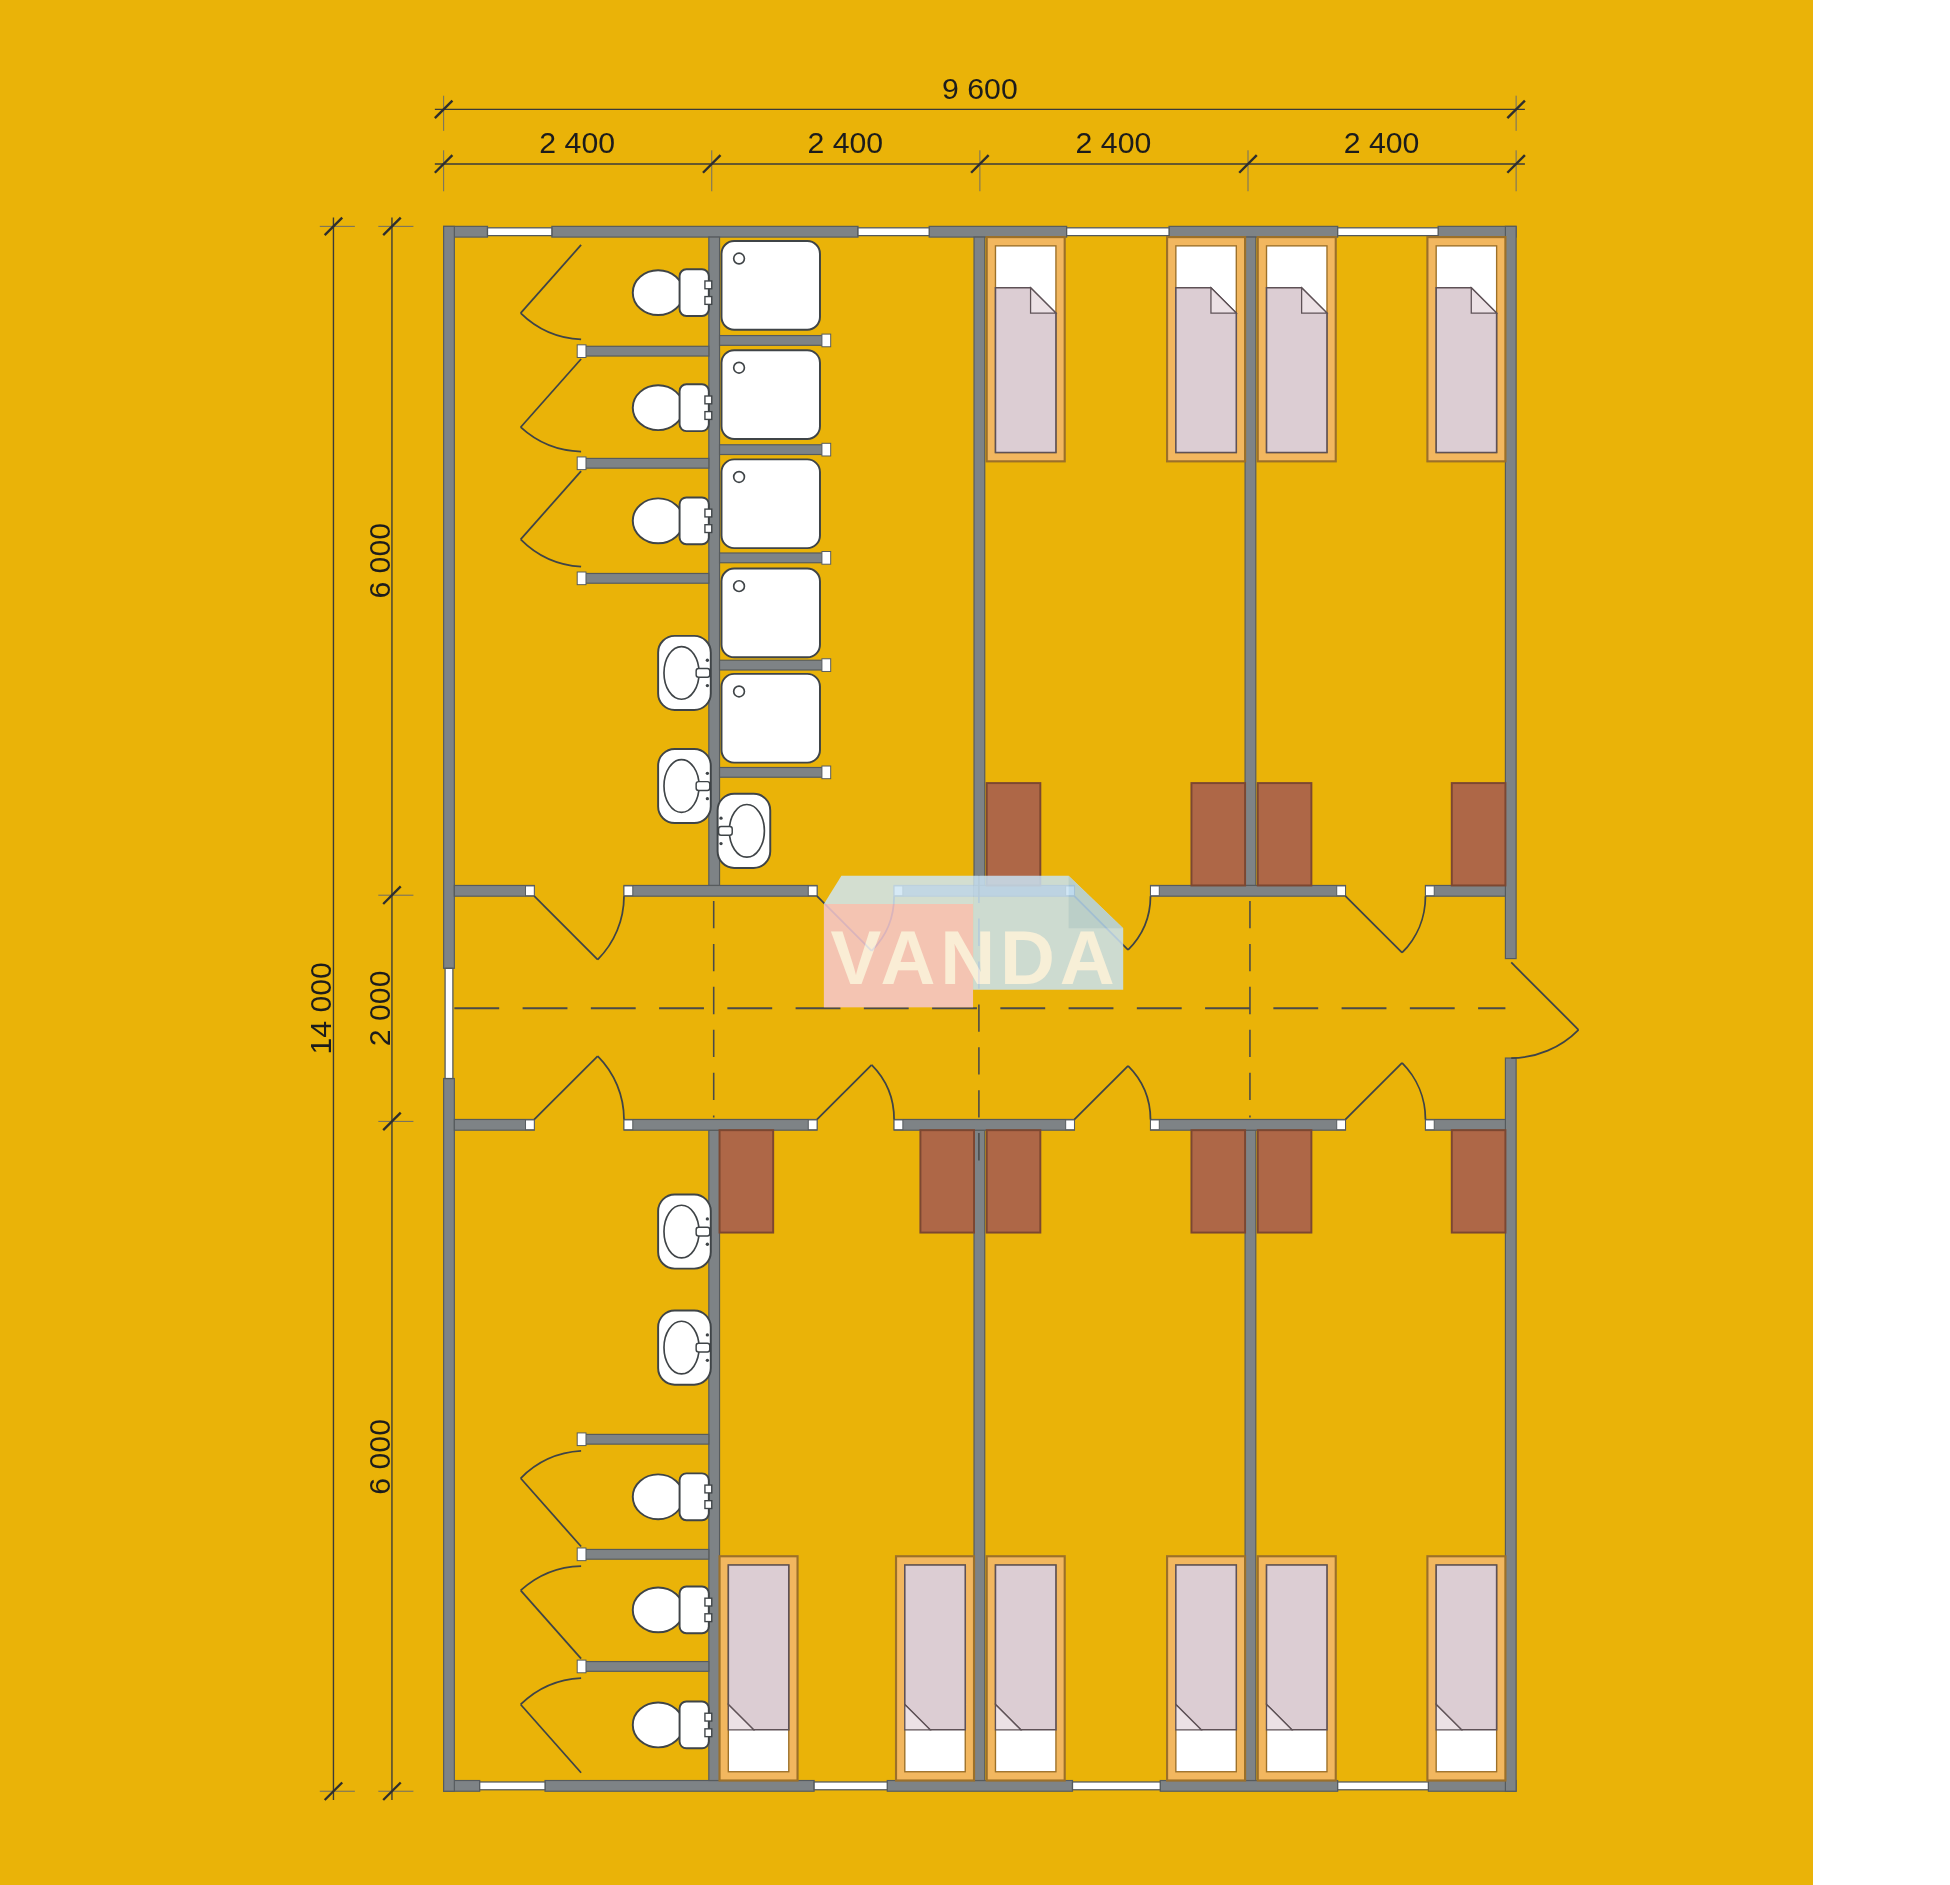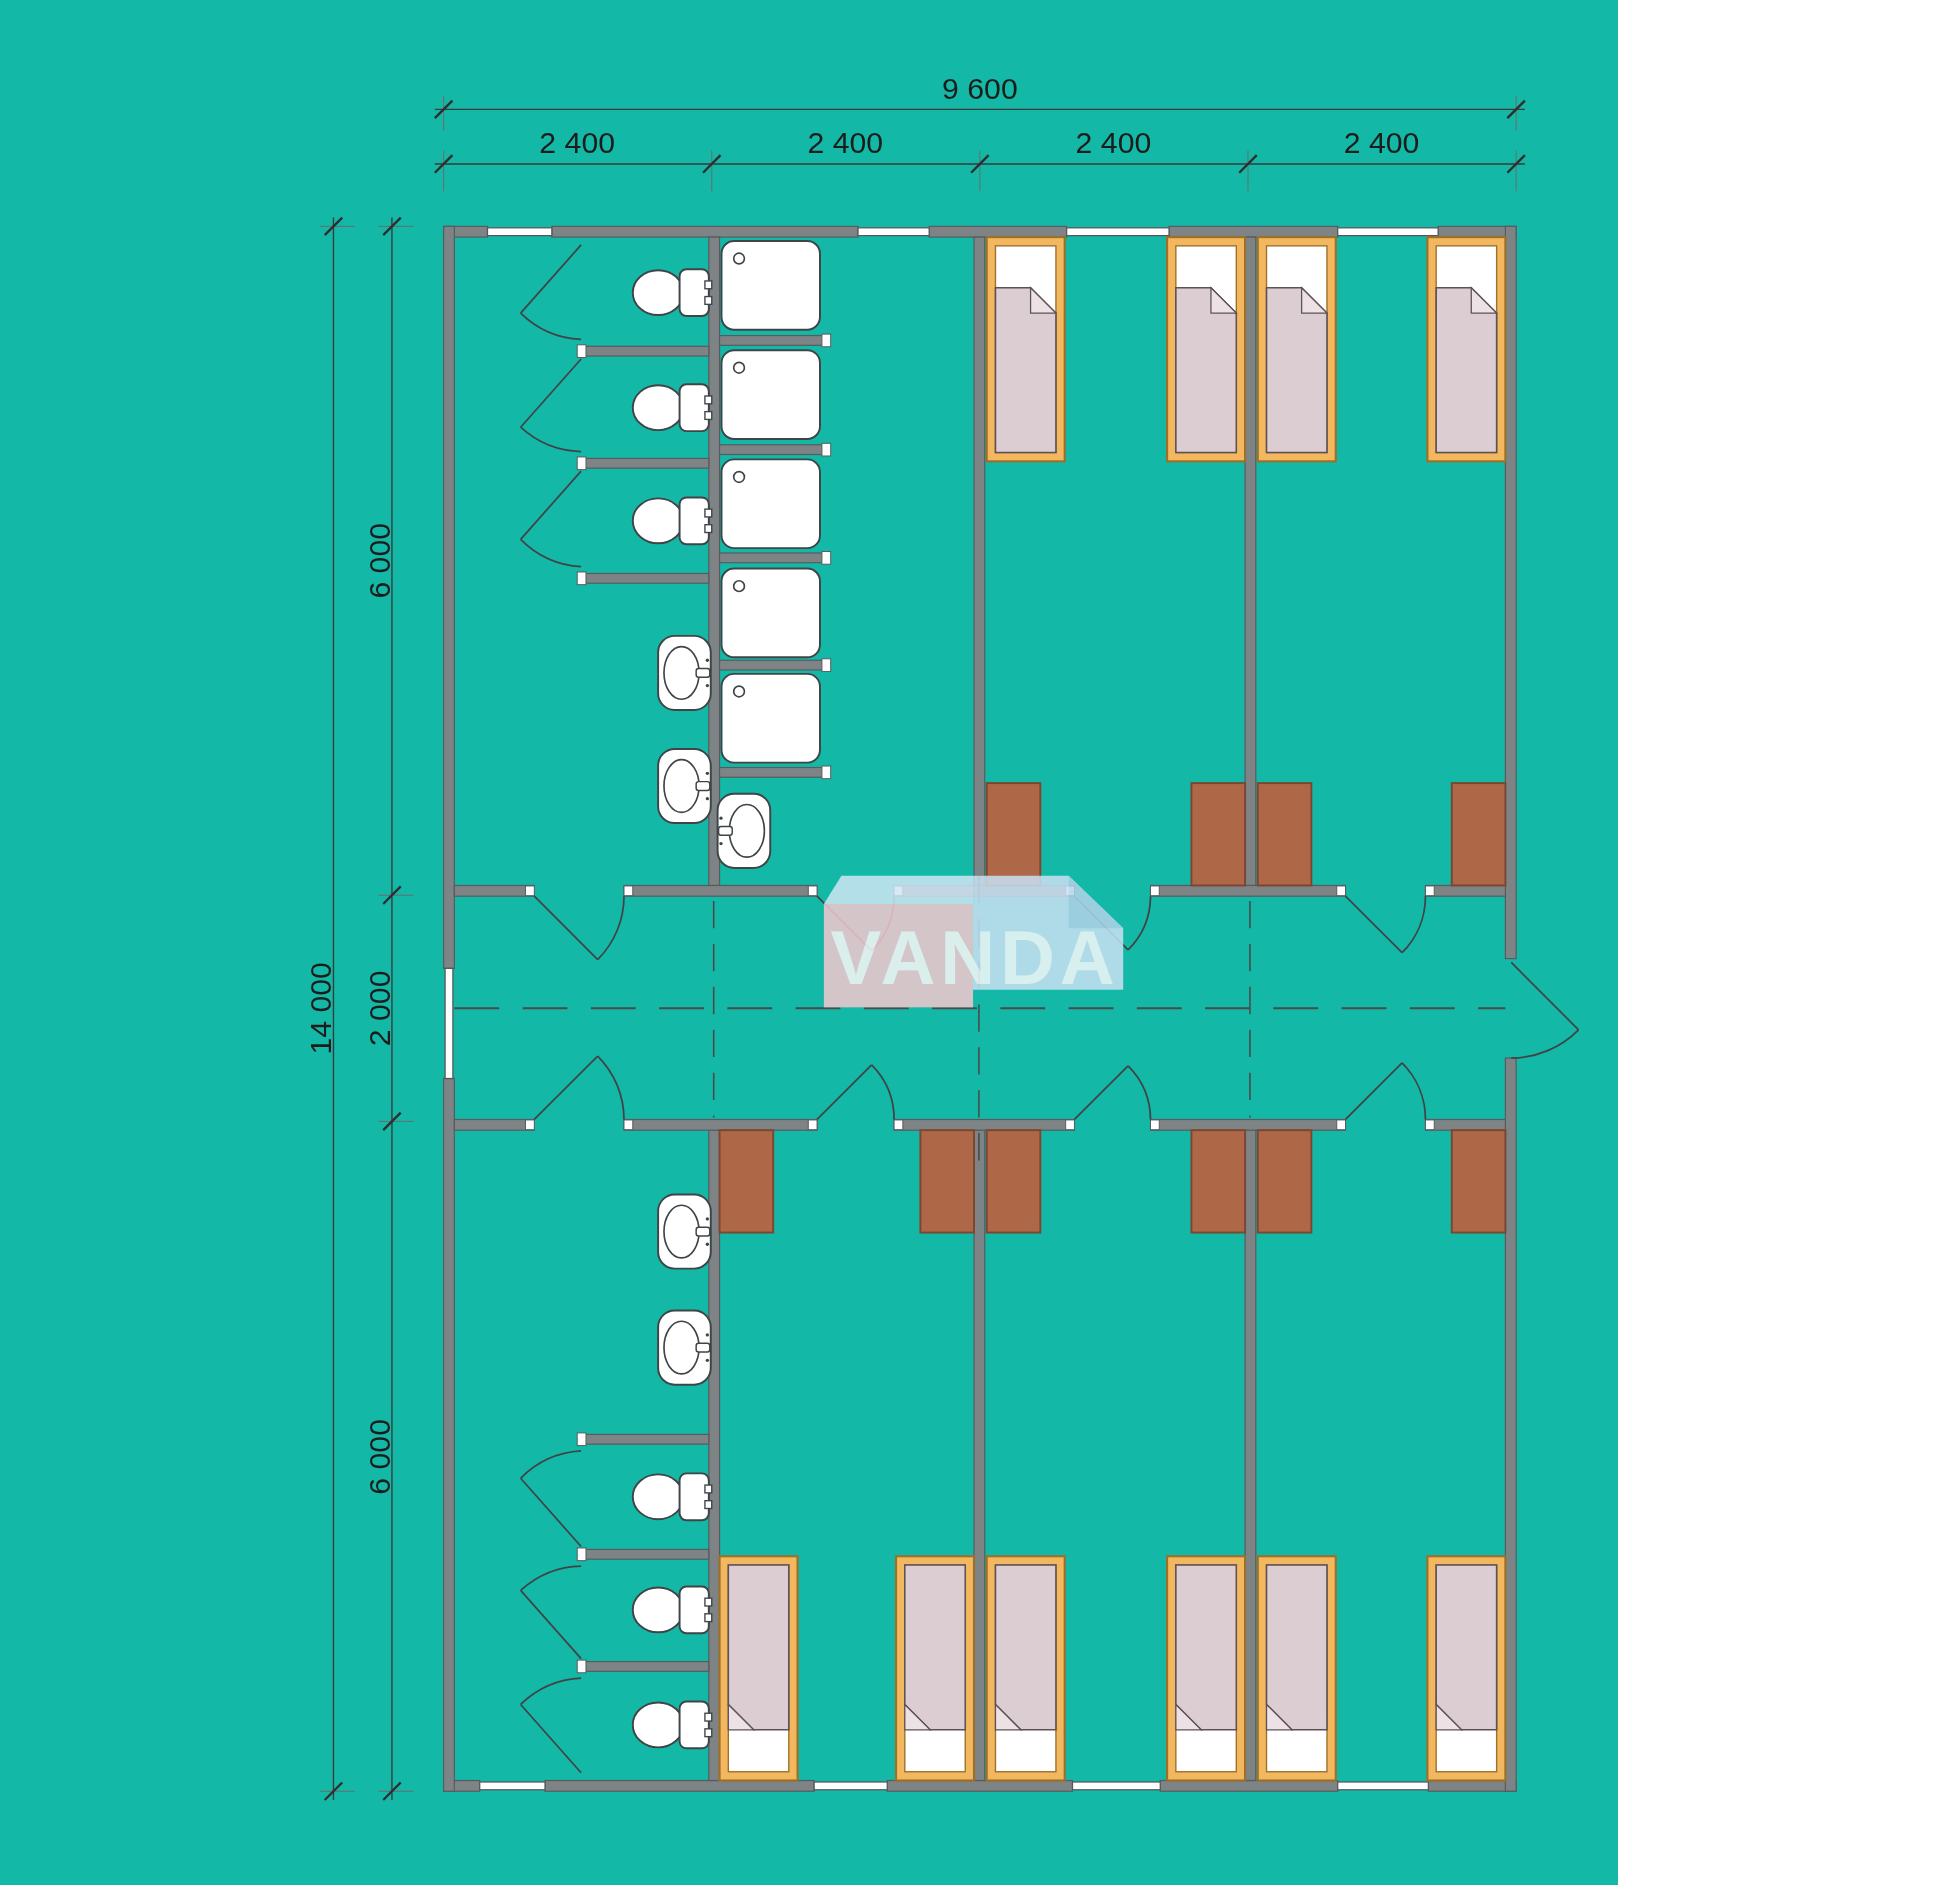--- a/index.html
+++ b/index.html
@@ -1,17 +1,17 @@
 <!DOCTYPE html>
 <html><head>
 <meta charset="utf-8">
 <style>
   html,body{margin:0;padding:0;background:#ffffff;}
   body{font-family:"Liberation Sans", sans-serif;}
-  .canvas{width:1618px;height:1885px;position:relative;background:#14b8a6;}
+  .canvas{width:1813px;height:1885px;position:relative;background:#eab308;}
   svg{display:block;}
   .dim-text{font-family:"Liberation Sans", sans-serif;font-size:31px;fill:#1c1c1c;}
   .wm-text{font-family:"Liberation Sans", sans-serif;font-size:78px;font-weight:bold;letter-spacing:5px;fill:#fefcfd;opacity:.93;}
   .wall{fill:#7e8386;stroke:#565b5e;stroke-width:1.2;}
   .cap{fill:#ffffff;stroke:#565b5e;stroke-width:1;}
   .door{fill:none;stroke:#3f4447;stroke-width:1.8;}
   .glz{fill:#ffffff;stroke:#53585c;stroke-width:1.3;}
   .dim{stroke:#3a3a3a;stroke-width:1.4;}
   .tick{stroke:#2e2e2e;stroke-width:2.4;}
   .ext{stroke:#6b6b6b;stroke-width:1;}

